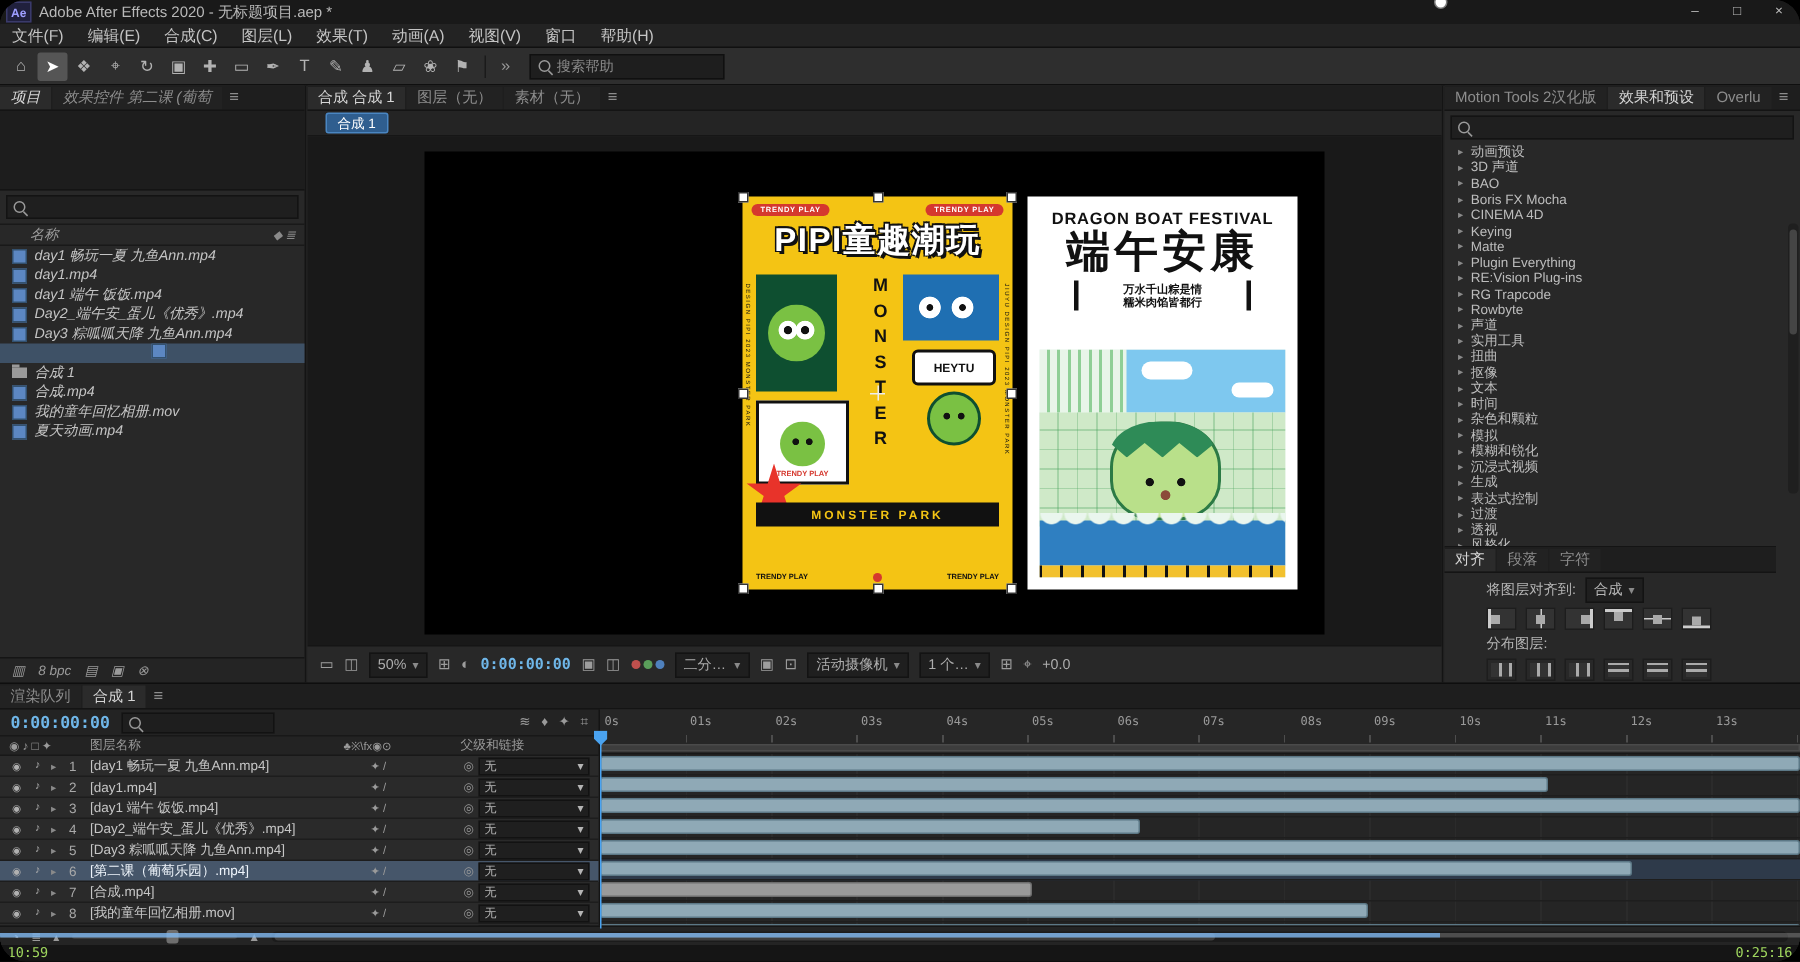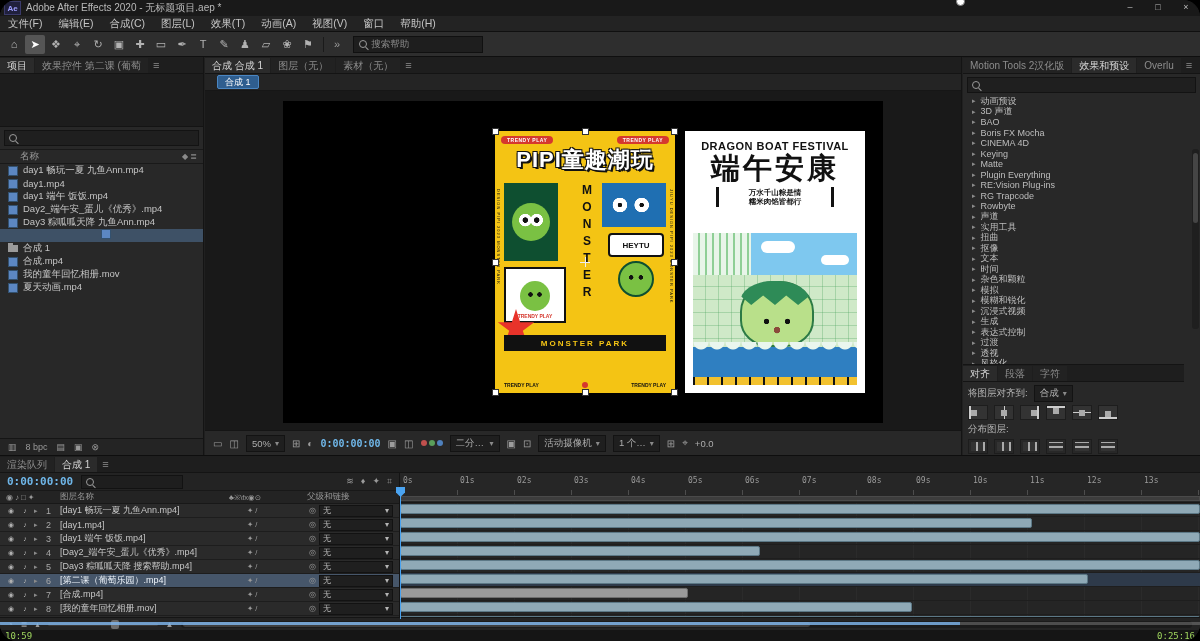--- a/index.html
+++ b/index.html
@@ -26,21 +26,21 @@
   #help-search{display:flex;align-items:center;gap:4px;background:#1e1e1e;border:1px solid #101010;height:15px;width:118px;margin:0 8px;padding:0 5px;color:#8a8a8a;font-size:9.5px;}
   .mag{width:6px;height:6px;border:1px solid #9a9a9a;border-radius:50%;position:relative;flex:none;}
   .mag::after{content:"";position:absolute;width:4px;height:1px;background:#9a9a9a;transform:rotate(45deg);right:-3px;bottom:-2px;}
   
   .ptabs{height:16px;background:#1e1e1e;display:flex;align-items:flex-end;gap:1px;border-bottom:1px solid #141414;overflow:hidden;}
   .ptab{padding:0 7px;height:15px;line-height:15px;background:#2b2b2b;color:#d6d6d6;font-size:10px;white-space:nowrap;}
   .ptab.inactive{background:#222;color:#8d8d8d;}
   .pmenu{color:#8d8d8d;padding:0 4px;height:15px;line-height:15px;}
   .srch{display:flex;align-items:center;gap:4px;height:14px;margin:3px 4px;background:#1f1f1f;border:1px solid #131313;color:#8a8a8a;padding:0 4px;font-size:9px;}
   
-  #left-panel{position:absolute;left:0;top:57px;width:204px;height:398px;background:#282828;border-right:1px solid #141414;box-sizing:border-box;}
+  #left-panel{position:absolute;left:0;top:57px;width:204px;height:398px;background:#282828;border-right:1px solid #141414;box-sizing:border-box;font-style:italic;}
   .proj-preview{height:52px;background:#1d1d1d;border-bottom:1px solid #141414;}
   .proj-cols{display:flex;align-items:center;height:13px;border-top:1px solid #191919;border-bottom:1px solid #191919;color:#9a9a9a;font-size:9.5px;padding-left:20px;}
   .proj-cols .colicons{margin-left:auto;margin-right:6px;font-size:8px;color:#8a8a8a;}
   .prow{display:flex;align-items:center;height:13px;font-size:9.5px;color:#c4c4c4;padding-left:8px;gap:5px;white-space:nowrap;overflow:hidden;}
   .prow.selected{background:#3e5166;color:#e8f0fa;flex-direction:column;}
   .chip{width:8px;height:8px;background:#5c87c2;border:1px solid #33516f;flex:none;}
   .folderchip{width:10px;height:7px;background:#9a9a9a;flex:none;position:relative;}
   .folderchip::before{content:"";position:absolute;left:0;top:-2px;width:5px;height:2px;background:#9a9a9a;}
   .pname{overflow:hidden;text-overflow:ellipsis;}
   .proj-footer{position:absolute;left:0;right:0;bottom:0;height:16px;background:#242424;border-top:1px solid #151515;display:flex;align-items:center;gap:9px;padding:0 8px;color:#9a9a9a;font-size:9px;}
@@ -147,21 +147,21 @@
   .p3-water::before{content:"";position:absolute;left:0;top:-5px;width:100%;height:10px;
     background:radial-gradient(circle at 8px 0px,#eaf6ee 7px,transparent 8px);background-size:16px 10px;background-repeat:repeat-x;}
   .p3-strip{left:0;bottom:0;right:0;height:8px;background:#f2c12e;background-image:repeating-linear-gradient(90deg,#111 0 2px,transparent 2px 14px);}
   
   #right-panel{position:absolute;left:963px;top:57px;width:237px;height:398px;background:#282828;box-sizing:border-box;}
   .preset-row{display:flex;align-items:center;gap:5px;height:10.5px;padding-left:9px;font-size:9px;color:#bdbdbd;white-space:nowrap;}
   .preset-row .arr{color:#8a8a8a;font-size:7px;}
   #preset-scroll{position:absolute;right:1px;top:92px;width:7px;height:180px;background:#1f1f1f;border-radius:3px;}
   #preset-scroll::after{content:"";position:absolute;left:1px;top:4px;width:5px;height:70px;background:#454545;border-radius:3px;}
   #align-sec{position:absolute;left:0;right:16px;bottom:0;height:90px;background:#282828;border-top:1px solid #141414;}
-  .align-row{display:flex;align-items:center;gap:6px;padding:3px 5px 0;font-size:9.5px;color:#b5b5b5;}
+  .align-row{display:flex;align-items:center;gap:6px;padding:3px 0 0;font-size:9.5px;color:#b5b5b5;margin-left:28px;}
   .albtn{width:20px;height:15px;background:#333;border:1px solid #1d1d1d;display:flex;padding:2px;box-sizing:border-box;}
   .albtn .bx{width:6px;height:6px;background:#aaa;}
   .al-left{justify-content:flex-start;align-items:center;box-shadow:inset 2px 0 0 #ccc;}
   .al-hc{justify-content:center;align-items:center;background-image:linear-gradient(#ccc,#ccc);background-size:1px 100%;background-repeat:no-repeat;background-position:center;}
   .al-right{justify-content:flex-end;align-items:center;box-shadow:inset -2px 0 0 #ccc;}
   .al-top{justify-content:center;align-items:flex-start;box-shadow:inset 0 2px 0 #ccc;}
   .al-vc{justify-content:center;align-items:center;background-image:linear-gradient(#ccc,#ccc);background-size:100% 1px;background-repeat:no-repeat;background-position:center;}
   .al-bottom{justify-content:center;align-items:flex-end;box-shadow:inset 0 -2px 0 #ccc;}
   .dis-v{background-image:repeating-linear-gradient(90deg,#aaa 0 2px,transparent 2px 7px);background-clip:content-box;}
   .dis-h{background-image:repeating-linear-gradient(0deg,#aaa 0 2px,transparent 2px 5px);background-clip:content-box;}
@@ -688,21 +688,21 @@
                   <span>无</span>
                   <span class="caret">▾</span>
                 </span>
               </span>
             </div>
             <div class="tl-row">
               <span class="av">◉</span>
               <span class="av">♪</span>
               <span class="tw">▸</span>
               <span class="lnum">5</span>
-              <span class="lname">[Day3 粽呱呱天降 搜索帮助.mp4]</span>
+              <span class="lname">[Day3 粽呱呱天降 九鱼Ann.mp4]</span>
               <span class="lsw">✦ /</span>
               <span class="parent-dd">
                 <span class="pw">◎</span>
                 <span class="box">
                   <span>无</span>
                   <span class="caret">▾</span>
                 </span>
               </span>
             </div>
             <div class="tl-row selected">

